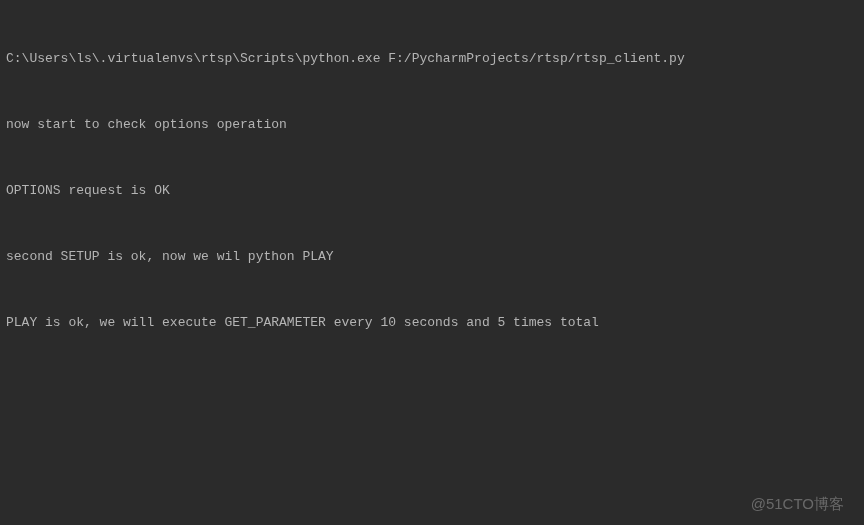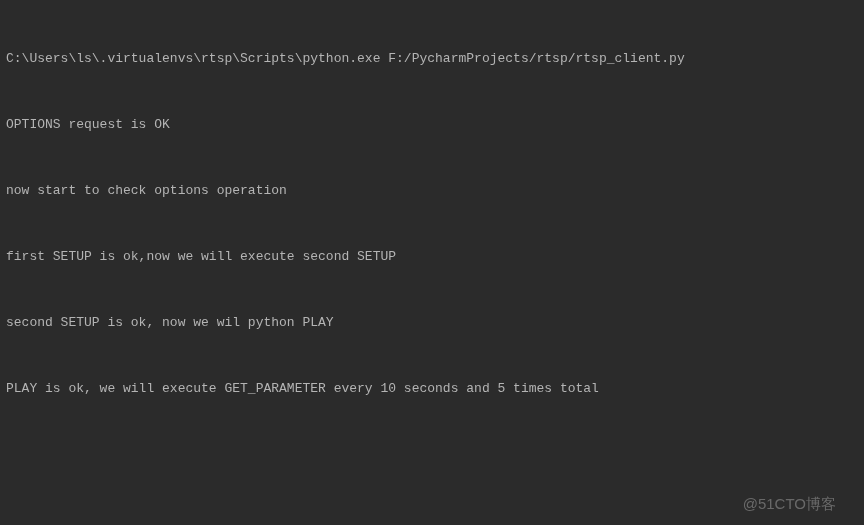--- a/index.html
+++ b/index.html
@@ -21,34 +21,33 @@
     }
     .console-output {
       white-space: pre;
     }
     .line {
       display: block;
     }
     .watermark {
       position: absolute;
       bottom: 10px;
-      right: 28px;
+      right: 20px;
       color: rgba(180, 180, 180, 0.45);
       font-size: 15px;
       font-family: Arial, sans-serif;
     }
   </style>
 </head>
 <body>
 
 <div class="console-output">
   <span class="line">C:\Users\ls\.virtualenvs\rtsp\Scripts\python.exe F:/PycharmProjects/rtsp/rtsp_client.py</span>
+  <span class="line">now start to check options operation</span>
   <span class="line">OPTIONS request is OK</span>
-  <span class="line">now start to check options operation</span>
-  <span class="line">first SETUP is ok,now we will execute second SETUP</span>
   <span class="line">second SETUP is ok, now we wil python PLAY</span>
   <span class="line">PLAY is ok, we will execute GET_PARAMETER every 10 seconds and 5 times total</span>
   
   
   
   
   
   
   
   

